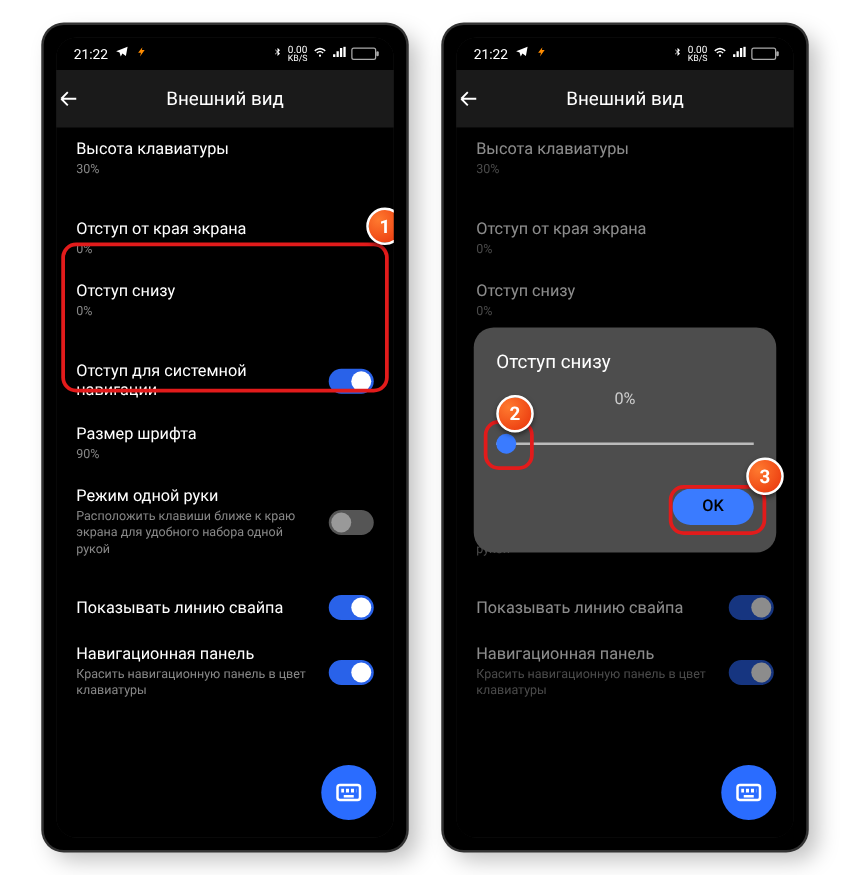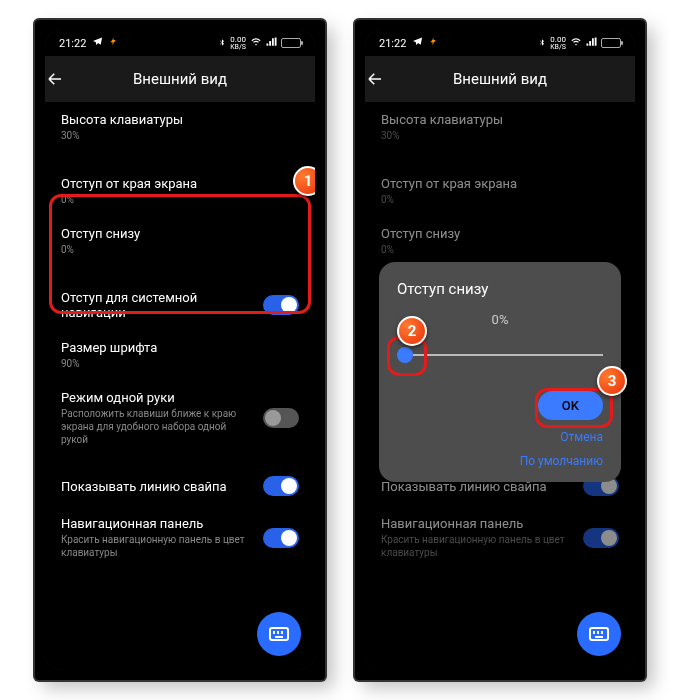--- a/index.html
+++ b/index.html
@@ -13,21 +13,21 @@
   .container {
     display: flex;
     gap: 30px;
     padding: 20px 30px;
     justify-content: center;
   }
   .phone {
     width: 290px;
     height: 660px;
     background: #000;
-    border-radius: 4px;
+    border-radius: 16px;
     padding: 10px;
     position: relative;
     box-shadow: 0 0 0 2px #333, 8px 8px 18px rgba(0,0,0,0.25);
   }
   .screen {
     width: 100%;
     height: 100%;
     background: #1a1a1a;
     border-radius: 16px;
     overflow: hidden;
@@ -424,24 +424,20 @@
         <div class="dialog">
           <div class="dtitle">Отступ снизу</div>
           <div class="dval">0%</div>
           <div class="slider">
             <div class="track"></div>
             <div class="thumb"></div>
           </div>
           <div class="dialog-buttons">
             <div class="okbtn">OK</div>
           </div>
-          <div class="dialog-links">
-            <span class="dlink">Отмена</span>
-            <span class="dlink">По умолчанию</span>
-          </div>
         </div>
       </div>
 
       <div class="hl" style="left:22px; top:306px; width:40px; height:40px;"></div>
       <div class="badge" style="left:32px; top:286px;">
           <span>2</span>
         </div>
 
       <div class="hl" style="right:22px; top:358px; width:78px; height:40px;"></div>
       <div class="badge" style="right:8px; top:336px;">

